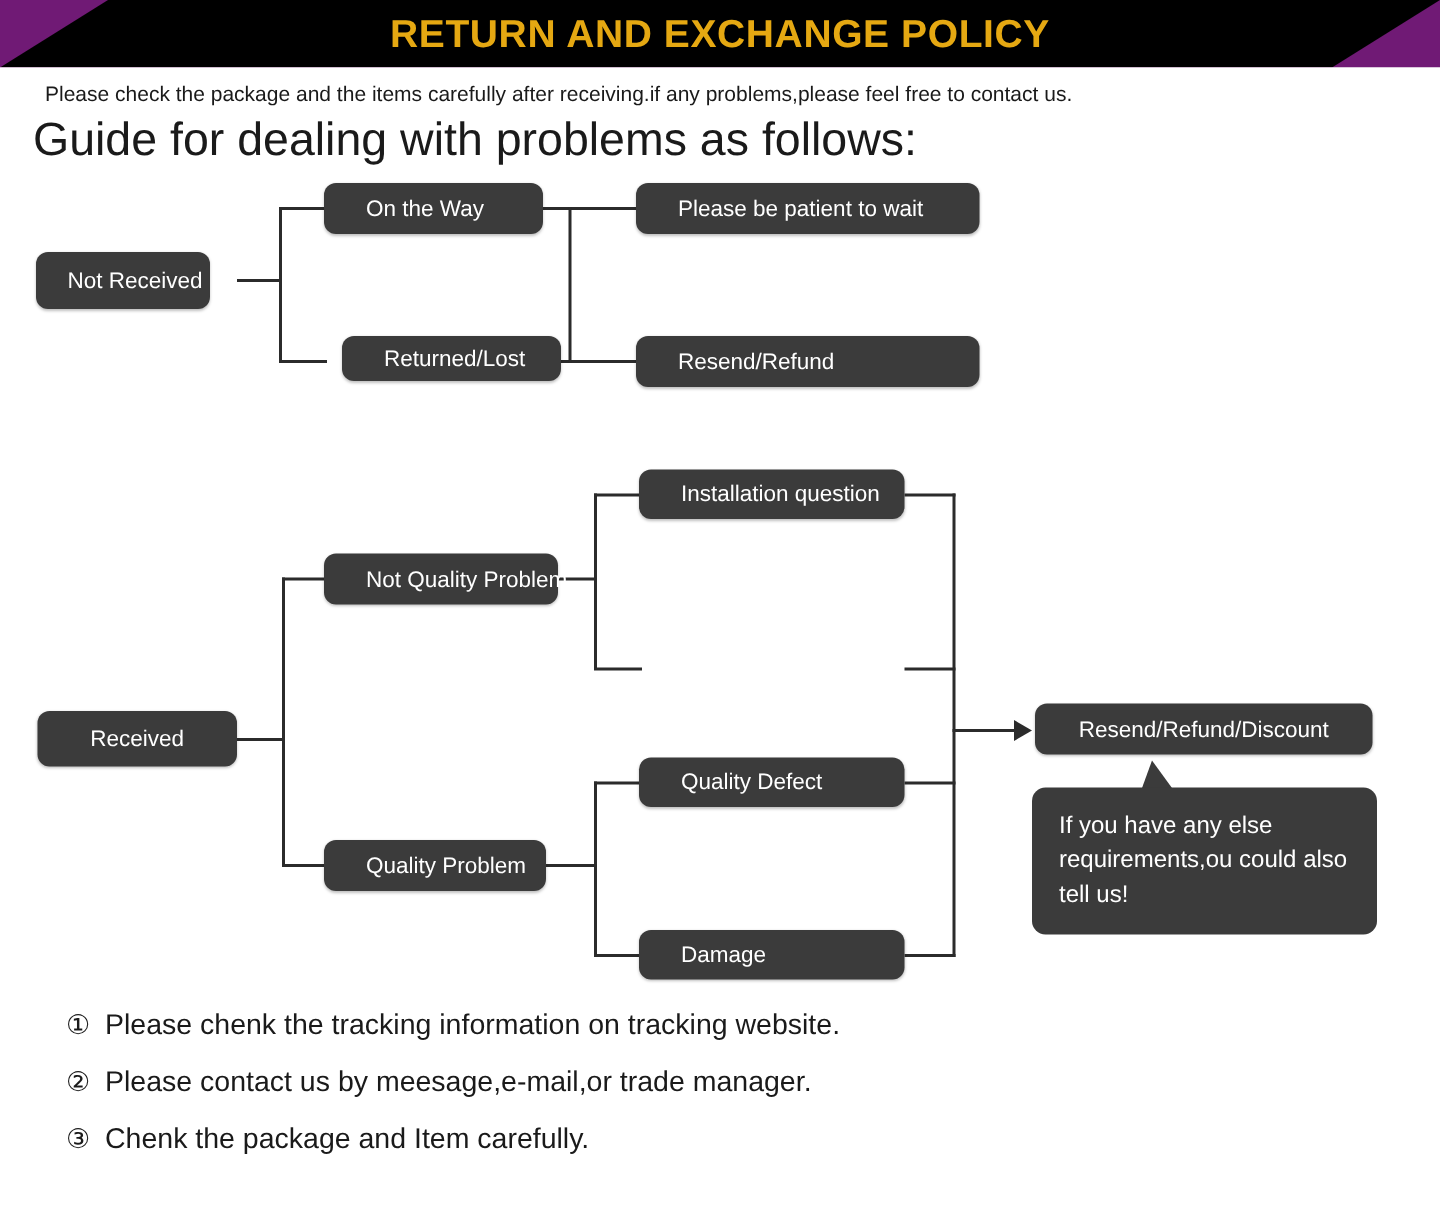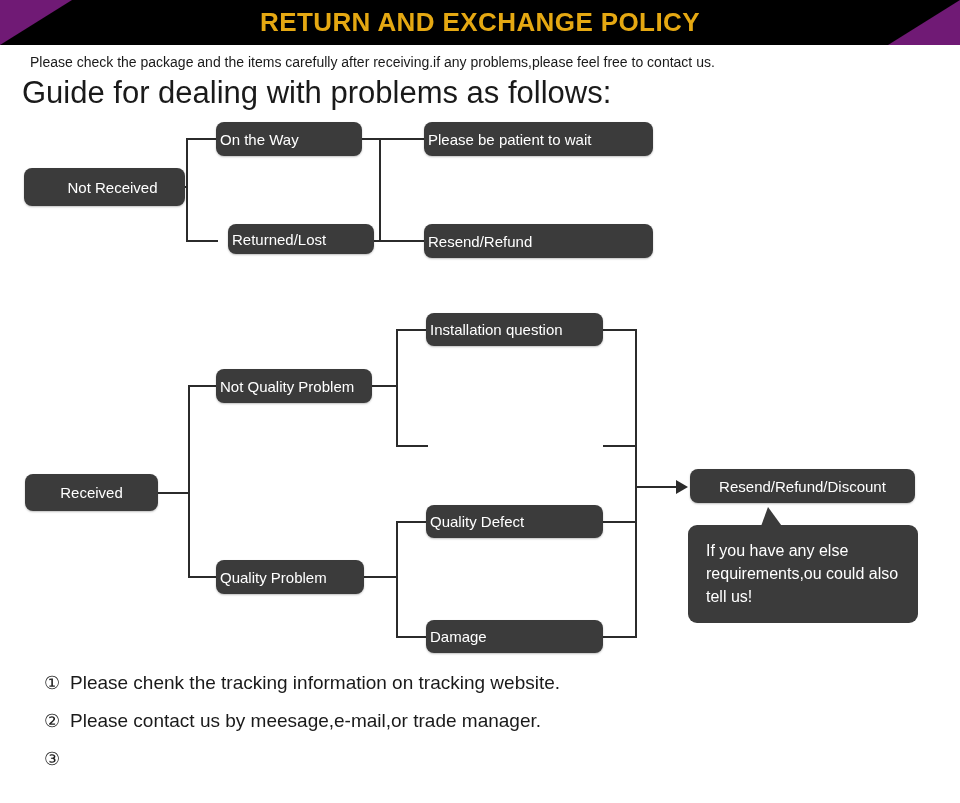--- a/index.html
+++ b/index.html
@@ -77,21 +77,21 @@
   }
   .node {
     position: absolute;
     background: #3b3b3b;
     color: #ffffff;
     border-radius: 8px;
     font-size: 15px;
     display: flex;
     align-items: center;
     box-sizing: border-box;
-    padding-left: 4px;
+    padding-left: 28px;
     white-space: nowrap;
     z-index: 3;
     box-shadow: 0 1px 2px rgba(0,0,0,0.25);
   }
   .node.center { justify-content: center; padding-left: 0; }
   .line-h {
     position: absolute;
     background: #2b2b2b;
     height: 2px;
     z-index: 1;
@@ -164,21 +164,21 @@
   <div id="banner-black"></div>
   <div id="banner-title">RETURN AND EXCHANGE POLICY</div>
 </div>
 <div id="banner-rule"></div>
 
 <div id="intro-line">Please check the package and the items carefully after receiving.if any problems,please feel free to contact us.</div>
 <div id="guide-line">Guide for dealing with problems as follows:</div>
 
 <div class="chart" id="chart-not-received" style="left:0; top:0; width:960px; height:300px;">
 
-  <div class="node center" style="left:24px; top:168px; width:161px; height:38px;padding-left:16px;">Not Received</div>
+  <div class="node center" style="left:24px; top:168px; width:116px; height:38px;padding-left:16px;">Not Received</div>
 
   <div class="node" style="left:216px; top:122px; width:146px; height:34px;">On the Way</div>
 
   <div class="node" style="left:228px; top:224px; width:146px; height:30px;">Returned/Lost</div>
 
   <div class="node" style="left:424px; top:122px; width:229px; height:34px;">Please be patient to wait</div>
 
   <div class="node" style="left:424px; top:224px; width:229px; height:34px;">Resend/Refund</div>
 
   <div class="line-h" style="left:158px; top:186px; width:30px;"></div>
@@ -240,14 +240,15 @@
   <div class="note-row">
     <span class="note-num">①</span>
     <span>Please chenk the tracking information on tracking website.</span>
   </div>
   <div class="note-row">
     <span class="note-num">②</span>
     <span>Please contact us by meesage,e-mail,or trade manager.</span>
   </div>
   <div class="note-row">
     <span class="note-num">③</span>
+    <span>Chenk the package and Item carefully.</span>
   </div>
 </div>
 
 </body></html>

